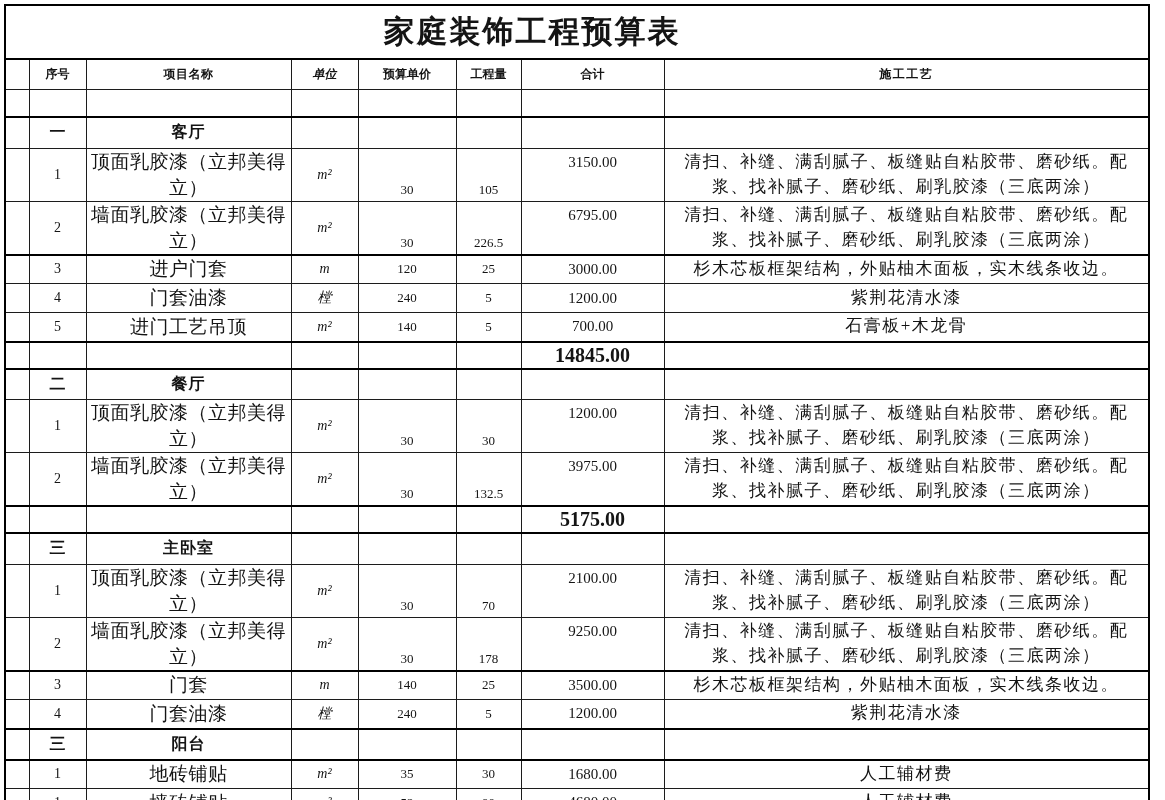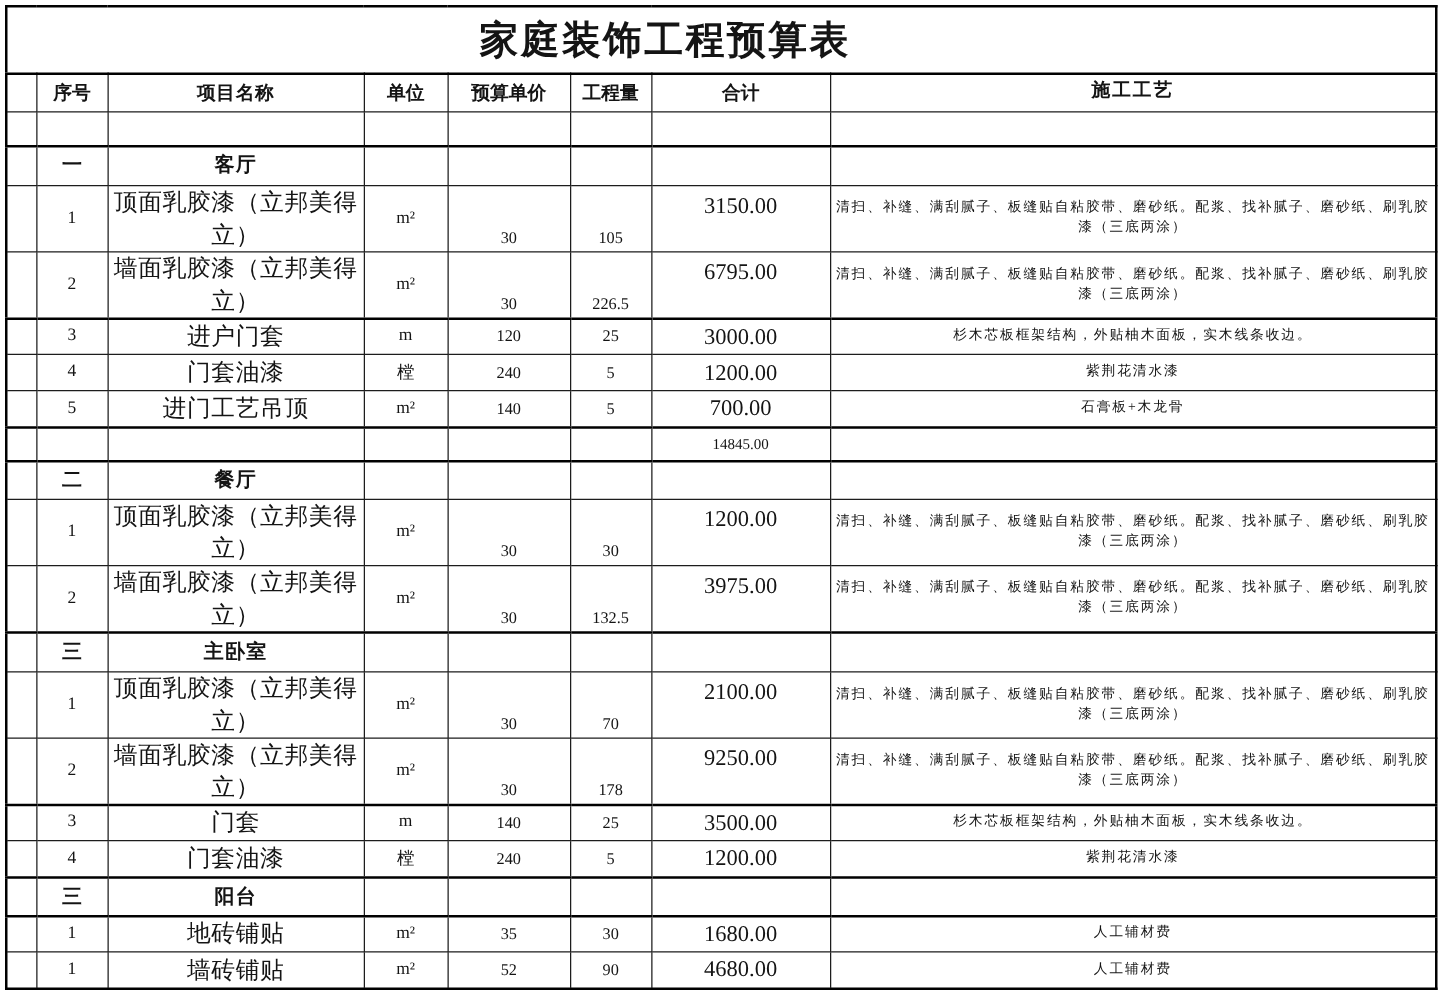--- a/index.html
+++ b/index.html
@@ -44,47 +44,47 @@
     font-weight: bold;
     letter-spacing: 2px;
     text-align: center;
     transform: translateX(-45px);
     font-family: "Liberation Serif", serif;
   }
   
   tr.r-header td {
     height: 30px;
     font-weight: bold;
-    font-size: 15px;
+    font-size: 12px;
   }
   tr.r-blank td   { height: 28px; }
   tr.r-section td { height: 31px; font-weight: bold; font-size: 16px; }
   tr.r-item td    { height: 29px; }
   tr.r-item.r-tall td { height: 44px; }
   tr.r-subtotal td { height: 27px; }
 
   
   tr.thick-top td { border-top: 2px solid #000000; }
 
   
   td.c-no      { font-size: 14px; }
   td.c-name    { font-size: 19px; letter-spacing: 0.5px; }
-  td.c-unit    { font-size: 14px; }
+  td.c-unit    { font-size: 14px; font-style: italic; }
   td.c-price,
   td.c-qty     { font-size: 13px; }
-  td.c-total   { font-size: 18px; border-left: 2px solid #000000; }
-  td.c-process { font-size: 11px; line-height: 1.45; letter-spacing: 1.5px; padding: 0 14px; }
+  td.c-total   { font-size: 15px; border-left: 2px solid #000000; }
+  td.c-process { font-size: 17px; line-height: 1.45; letter-spacing: 1.5px; padding: 0 14px; }
 
   tr.r-tall td.c-price,
   tr.r-tall td.c-qty   { vertical-align: bottom; padding-bottom: 3px; }
   tr.r-tall td.c-total { vertical-align: top; padding-top: 5px; }
 
   tr.r-subtotal td.c-total {
-    font-weight: normal;
-    font-size: 12px;
+    font-weight: bold;
+    font-size: 20px;
   }
   tr.r-section td.c-name { letter-spacing: 1px; }
 </style>
 </head>
 <body>
 
 <div class="page">
   <table class="budget">
     <colgroup>
       <col style="width:24px">
@@ -217,20 +217,30 @@
         <tr class="r-item r-tall">
           <td class="c-margin"></td>
           <td class="c-no">2</td>
           <td class="c-name">墙面乳胶漆（立邦美得立）</td>
           <td class="c-unit">m²</td>
           <td class="c-price">30</td>
           <td class="c-qty">132.5</td>
           <td class="c-total">3975.00</td>
           <td class="c-process">清扫、补缝、满刮腻子、板缝贴自粘胶带、磨砂纸。配浆、找补腻子、磨砂纸、刷乳胶漆（三底两涂）</td>
         </tr>
+        <tr class="r-subtotal thick-top">
+          <td class="c-margin"></td>
+          <td class="c-no"></td>
+          <td class="c-name"></td>
+          <td class="c-unit"></td>
+          <td class="c-price"></td>
+          <td class="c-qty"></td>
+          <td class="c-total">5175.00</td>
+          <td class="c-process"></td>
+        </tr>
         <tr class="r-section thick-top">
           <td class="c-margin"></td>
           <td class="c-no">三</td>
           <td class="c-name">主卧室</td>
           <td class="c-unit"></td>
           <td class="c-price"></td>
           <td class="c-qty"></td>
           <td class="c-total"></td>
           <td class="c-process"></td>
         </tr>

